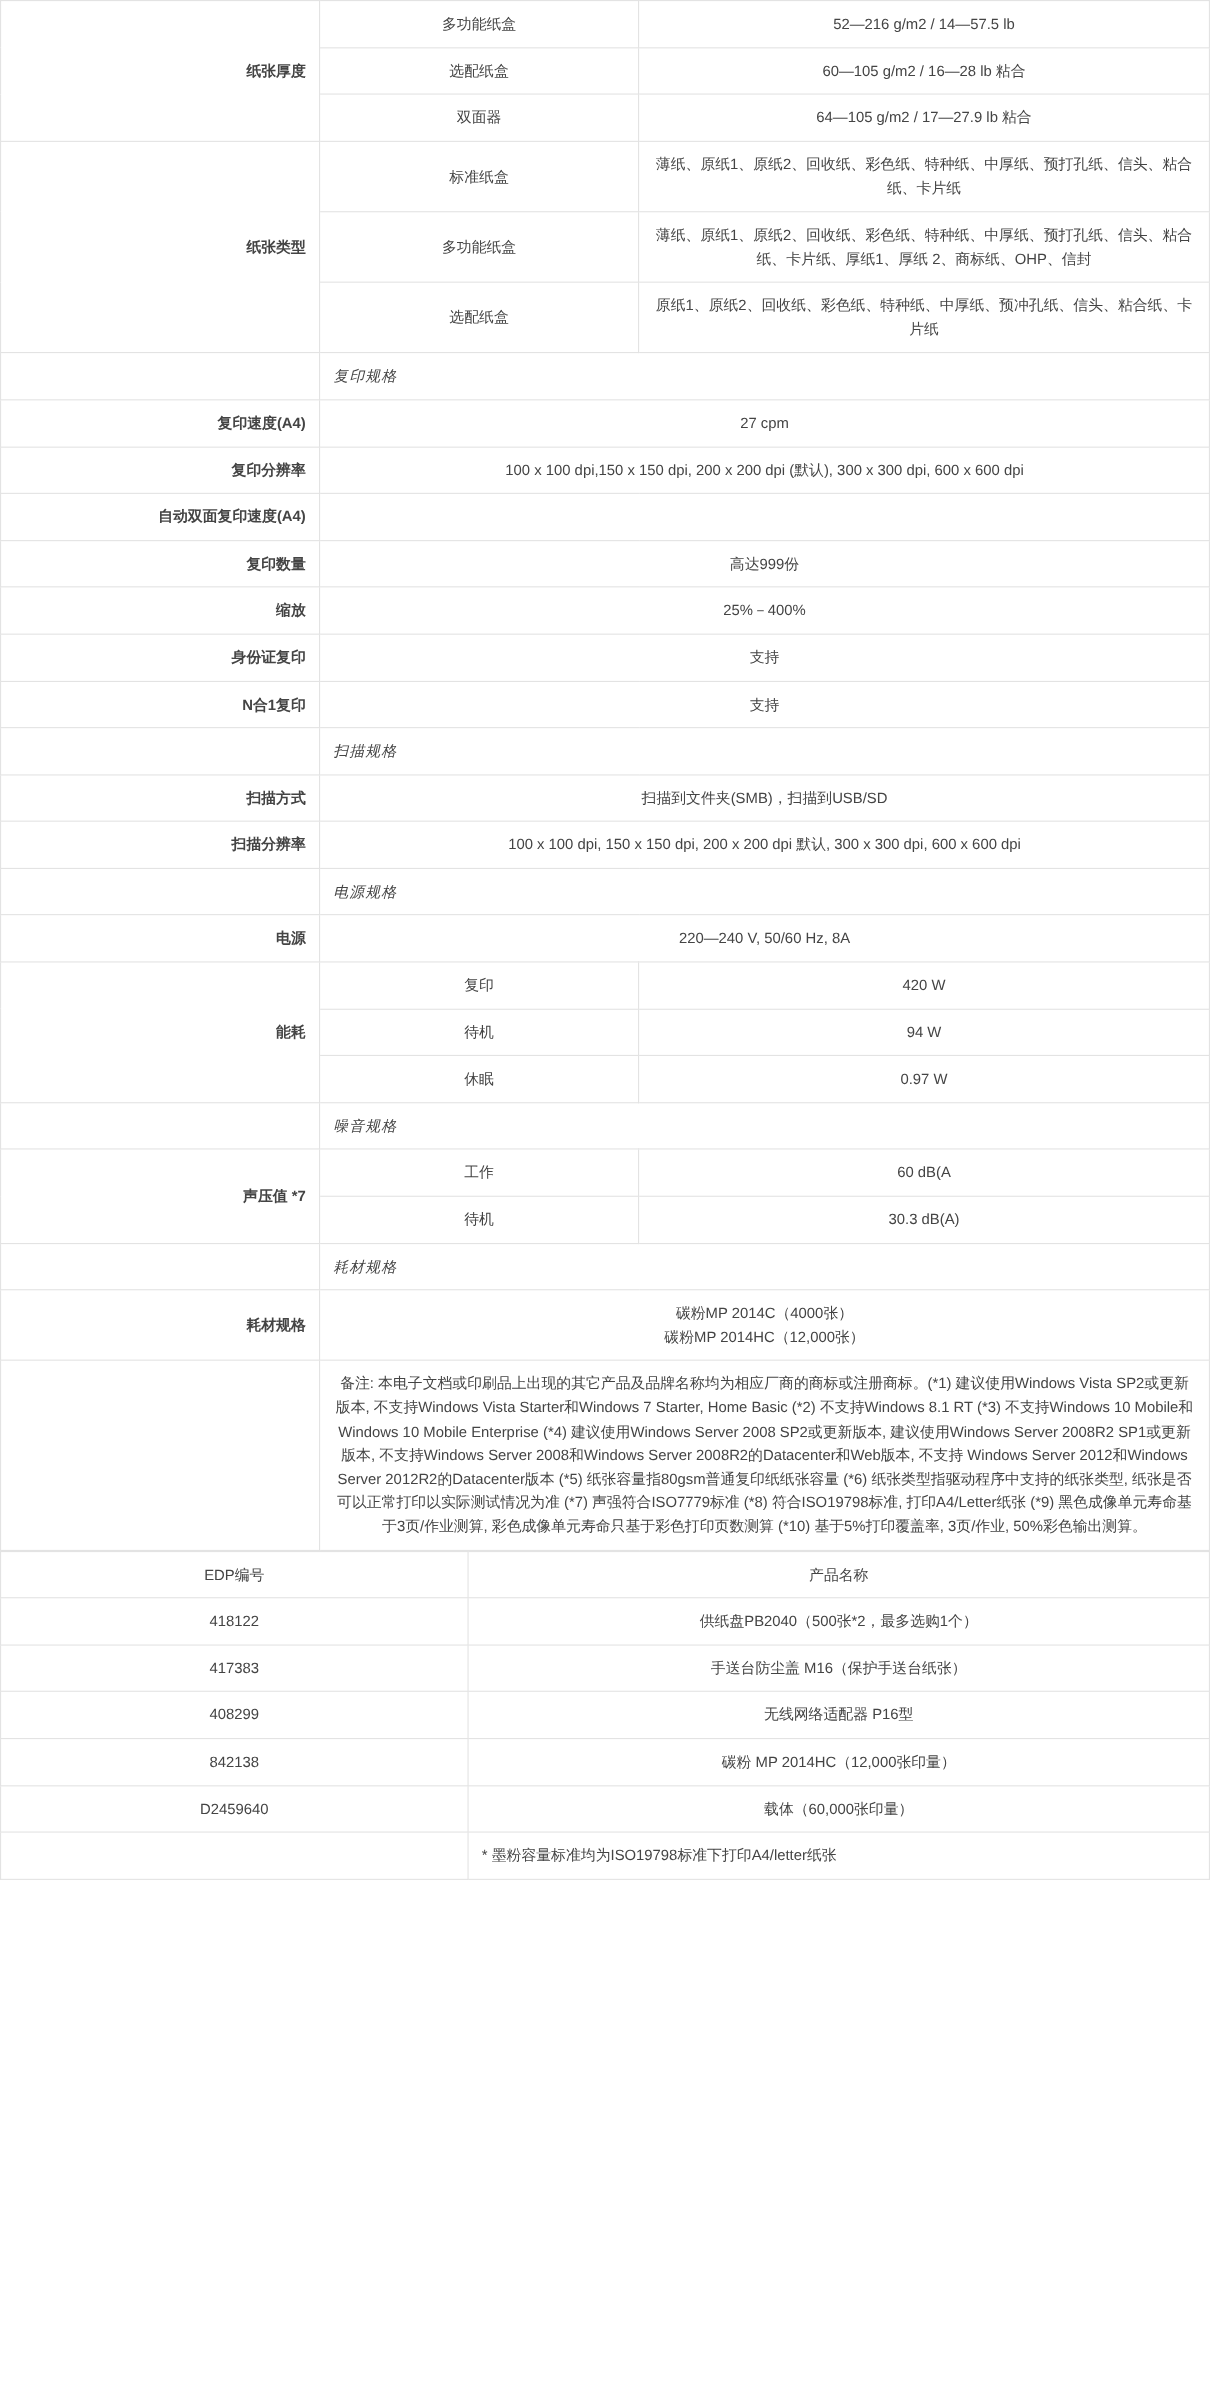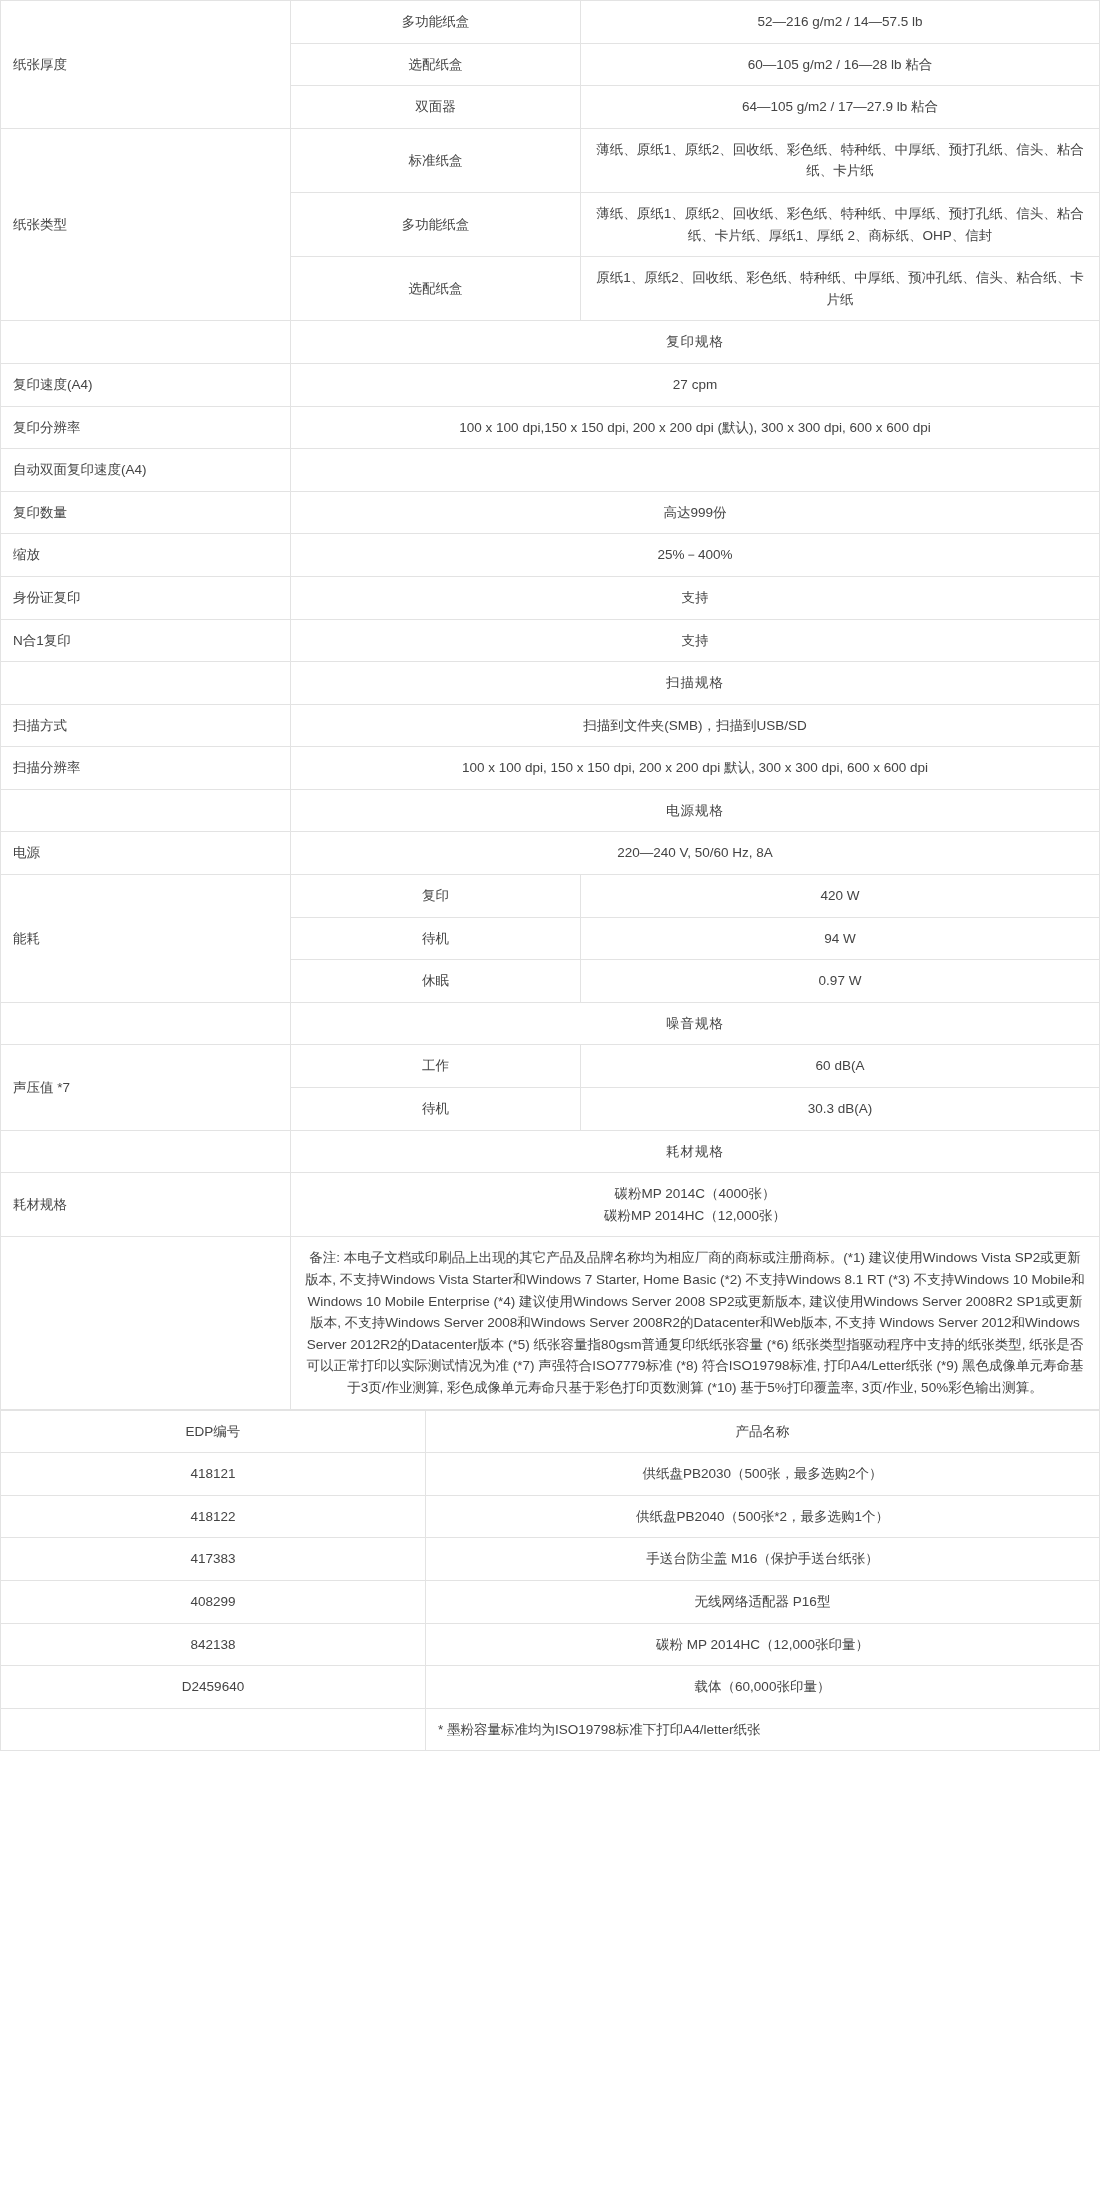--- a/index.html
+++ b/index.html
@@ -24,40 +24,41 @@
     border:1px solid #e3e3e3;
     padding:10px 12px;
     font-size:13.5px;
     line-height:1.6;
     vertical-align:middle;
     color:#444;
     background:#fff;
   }
   td.label{
     width:265px;
-    text-align:left;
+    text-align:right;
     color:#444;
+    font-weight:bold;
   }
   td.sub{
     width:265px;
     text-align:center;
     color:#444;
   }
   td.val{
     text-align:center;
     margin-left:14px;
   }
   .section{
     background:#ec1c24;
     color:#ffffff;
-    text-align:center;
     font-size:14px;
     padding:12px 0;
     border:1px solid #ec1c24;
     letter-spacing:1px;
+    font-style:italic;
   }
   .section-left{
     background:#ec1c24;
     border:1px solid #ec1c24;
   }
   .note{
     font-size:13px;
     line-height:1.85;
     text-align:center;
     color:#555;
@@ -214,24 +215,20 @@
   </tbody>
     </table>
 
   <table class="spec">
     <tbody>
         <tr>
       <td class="colhead narrowcell">EDP编号</td>
       <td class="colhead">产品名称</td>
     </tr>
     <tr>
-      <td class="val narrowcell">418121</td>
-      <td class="val">供纸盘PB2030（500张，最多选购2个）</td>
-    </tr>
-    <tr>
       <td class="val narrowcell">418122</td>
       <td class="val">供纸盘PB2040（500张*2，最多选购1个）</td>
     </tr>
     <tr>
       <td class="val narrowcell">417383</td>
       <td class="val">手送台防尘盖 M16（保护手送台纸张）</td>
     </tr>
     <tr>
       <td class="val narrowcell">408299</td>
       <td class="val">无线网络适配器 P16型</td>

